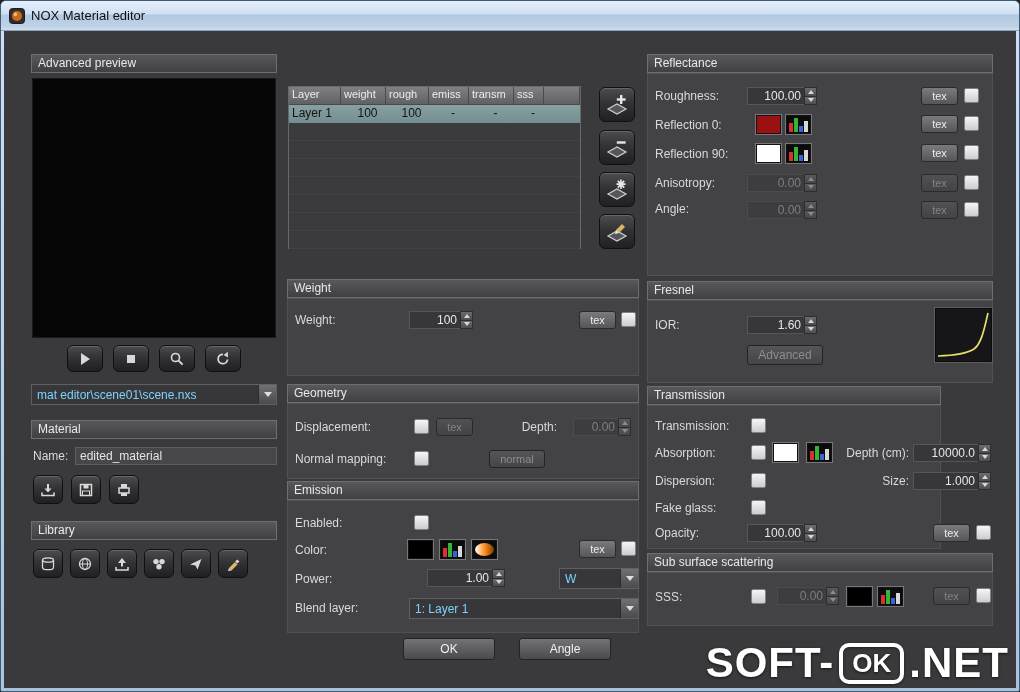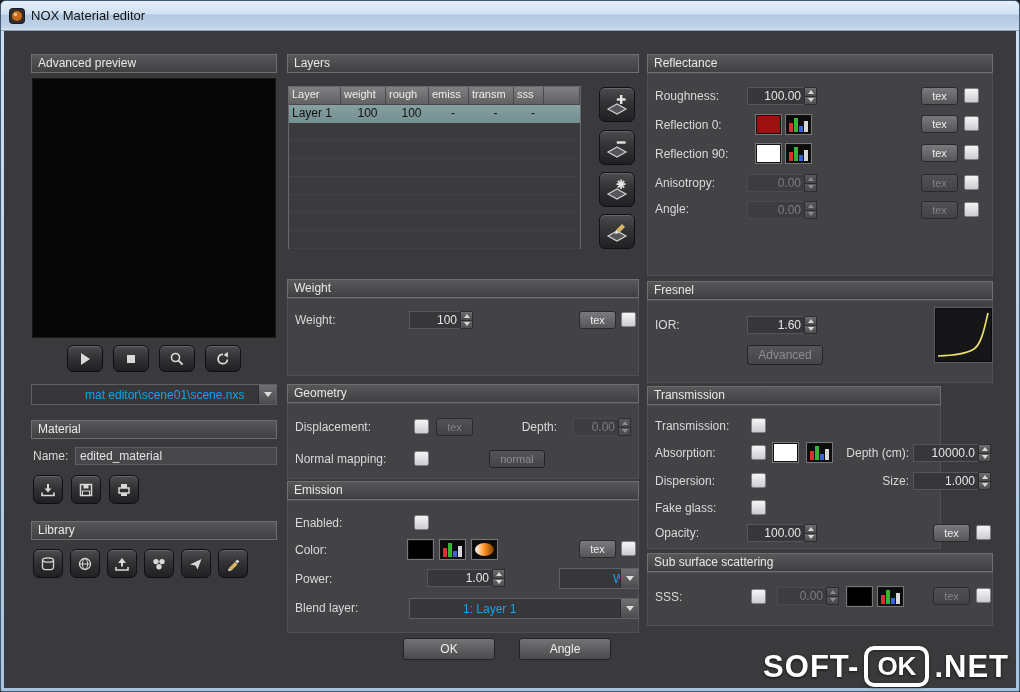--- a/index.html
+++ b/index.html
@@ -67,22 +67,22 @@
   .rgbicon .b { height:6px;  background:#3a62d9; }
   .rgbicon .w { height:11px; background:#d8d8d8; }
 
   .gradicon { position:absolute; width:25px; height:19px; background:#0b0b0c;
               border:1px solid #121214; box-shadow:0 0 0 1px #77777a; padding:2px; }
   .gradicon i { display:block; width:100%; height:100%; border-radius:50%;
                 background:linear-gradient(90deg,#ffffff,#ff9022,#7a3c00); }
 
   .dropdown { position:absolute; height:21px; background:#37373a; border:1px solid #606063;
               display:flex; }
-  .dd-text { flex:1; color:#0ea5e9; display:flex; align-items:center; padding:0 5px;
-             overflow:hidden; white-space:nowrap;margin-left:48px; }
+  .dd-text { flex:1; color:#7dd3fc; display:flex; align-items:center; padding:0 5px;
+             overflow:hidden; white-space:nowrap; }
   .dd-btn { width:18px; background:linear-gradient(180deg,#707073,#4b4b4e);
             border-left:1px solid #2a2a2d; display:flex; align-items:center; justify-content:center; }
   .dd-arrow { width:0; height:0; border-left:4px solid transparent; border-right:4px solid transparent;
               border-top:5px solid #dedede; }
 
   .iconbtn { position:absolute; border-radius:6px; border:1px solid #101013;
              background:linear-gradient(180deg,#4c4c4f 0%,#333336 45%,#202023 100%);
              box-shadow:inset 0 1px 0 #67676a; display:flex; align-items:center; justify-content:center; }
   .textinput { position:absolute; height:18px; background:#47474a; border:1px solid #5e5e62;
                color:#e4e4e6; padding:0 4px; font-family:"Liberation Sans",sans-serif; font-size:12px; }
@@ -98,21 +98,21 @@
   .trow.sel { background:linear-gradient(180deg,#87a0a2,#748f91); }
   .trow.sel .tc { color:#121212; font-size:12px; }
   .trow.empty { border-bottom:1px solid #424245; }
   .tc.c { text-align:center; }
 
   .curvebox { position:absolute; background:#161618; border:1px solid #0c0c0e;
               box-shadow:0 0 0 1px #5c5c60; }
 
   .watermark { position:absolute; right:10px; bottom:4px; display:flex; align-items:center; gap:5px;
                color:#fff; font-weight:bold; text-shadow:0 1px 3px rgba(0,0,0,.7); }
-  .wm-txt { font-size:31px; letter-spacing:1px; }
+  .wm-txt { font-size:42px; letter-spacing:1px; }
   .wm-box { border:4px solid #fff; border-radius:10px; padding:1px 9px; font-size:26px;
             box-shadow:0 1px 3px rgba(0,0,0,.5), inset 0 1px 3px rgba(0,0,0,.5); }
 
   svg { display:block; }
 </style>
 </head>
 <body>
 
 <div class="window">
 
@@ -254,21 +254,20 @@
           <svg width="16" height="16" viewBox="0 0 16 16">
             <polygon points="4,12 10,6 12.5,8.5 6.5,14.5" fill="#d9b564"></polygon>
             <polygon points="4,12 3,15 6.5,14.5" fill="#e6e6e6"></polygon>
             <rect x="10.8" y="4" width="3" height="3" transform="rotate(45 12.3 5.5)" fill="#d9d9d9"></rect>
           </svg>
         </span>
     </div>
   </div>
 
   <div class="group" style="left:286px; top:53px; width:352px; height:200px;">
-    <div class="group-header">Layers</div>
 
     <div class="table" style="left:1px; top:32px; width:293px; height:163px;">
       <div class="trow thead">
         <div class="tc" style="width:52px">Layer</div>
         <div class="tc" style="width:45px">weight</div>
         <div class="tc" style="width:43px">rough</div>
         <div class="tc" style="width:40px">emiss</div>
         <div class="tc" style="width:45px">transm</div>
         <div class="tc" style="width:30px">sss</div>
         <div class="tc" style="flex:1"></div>

